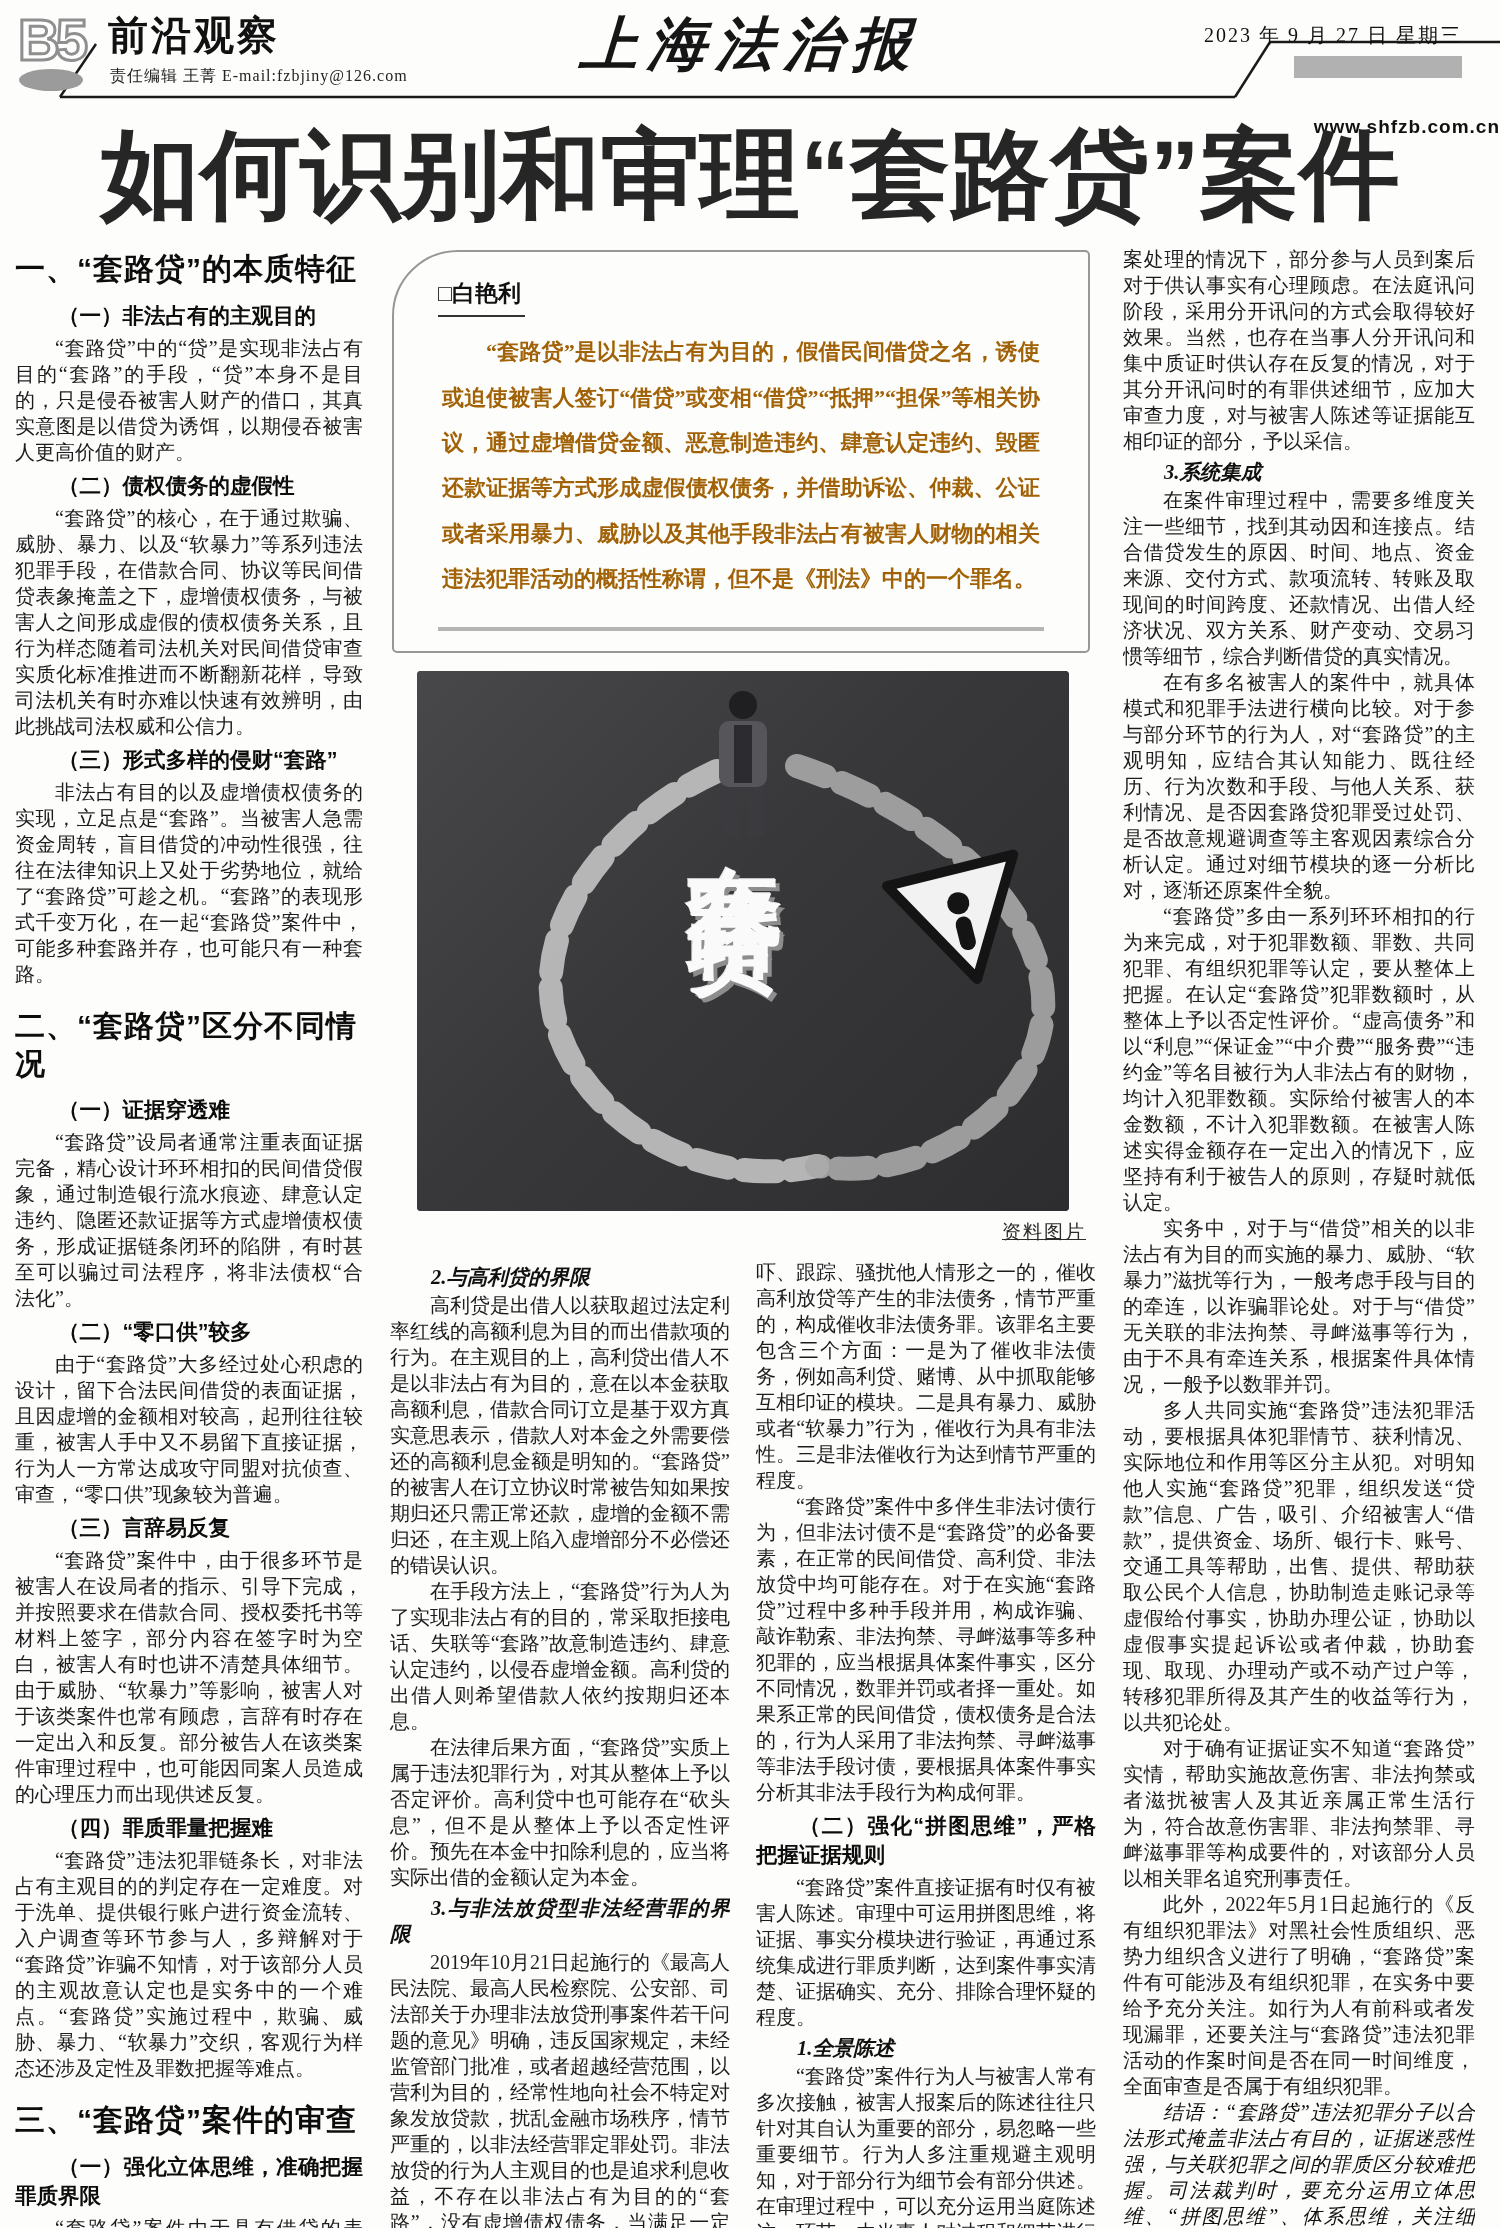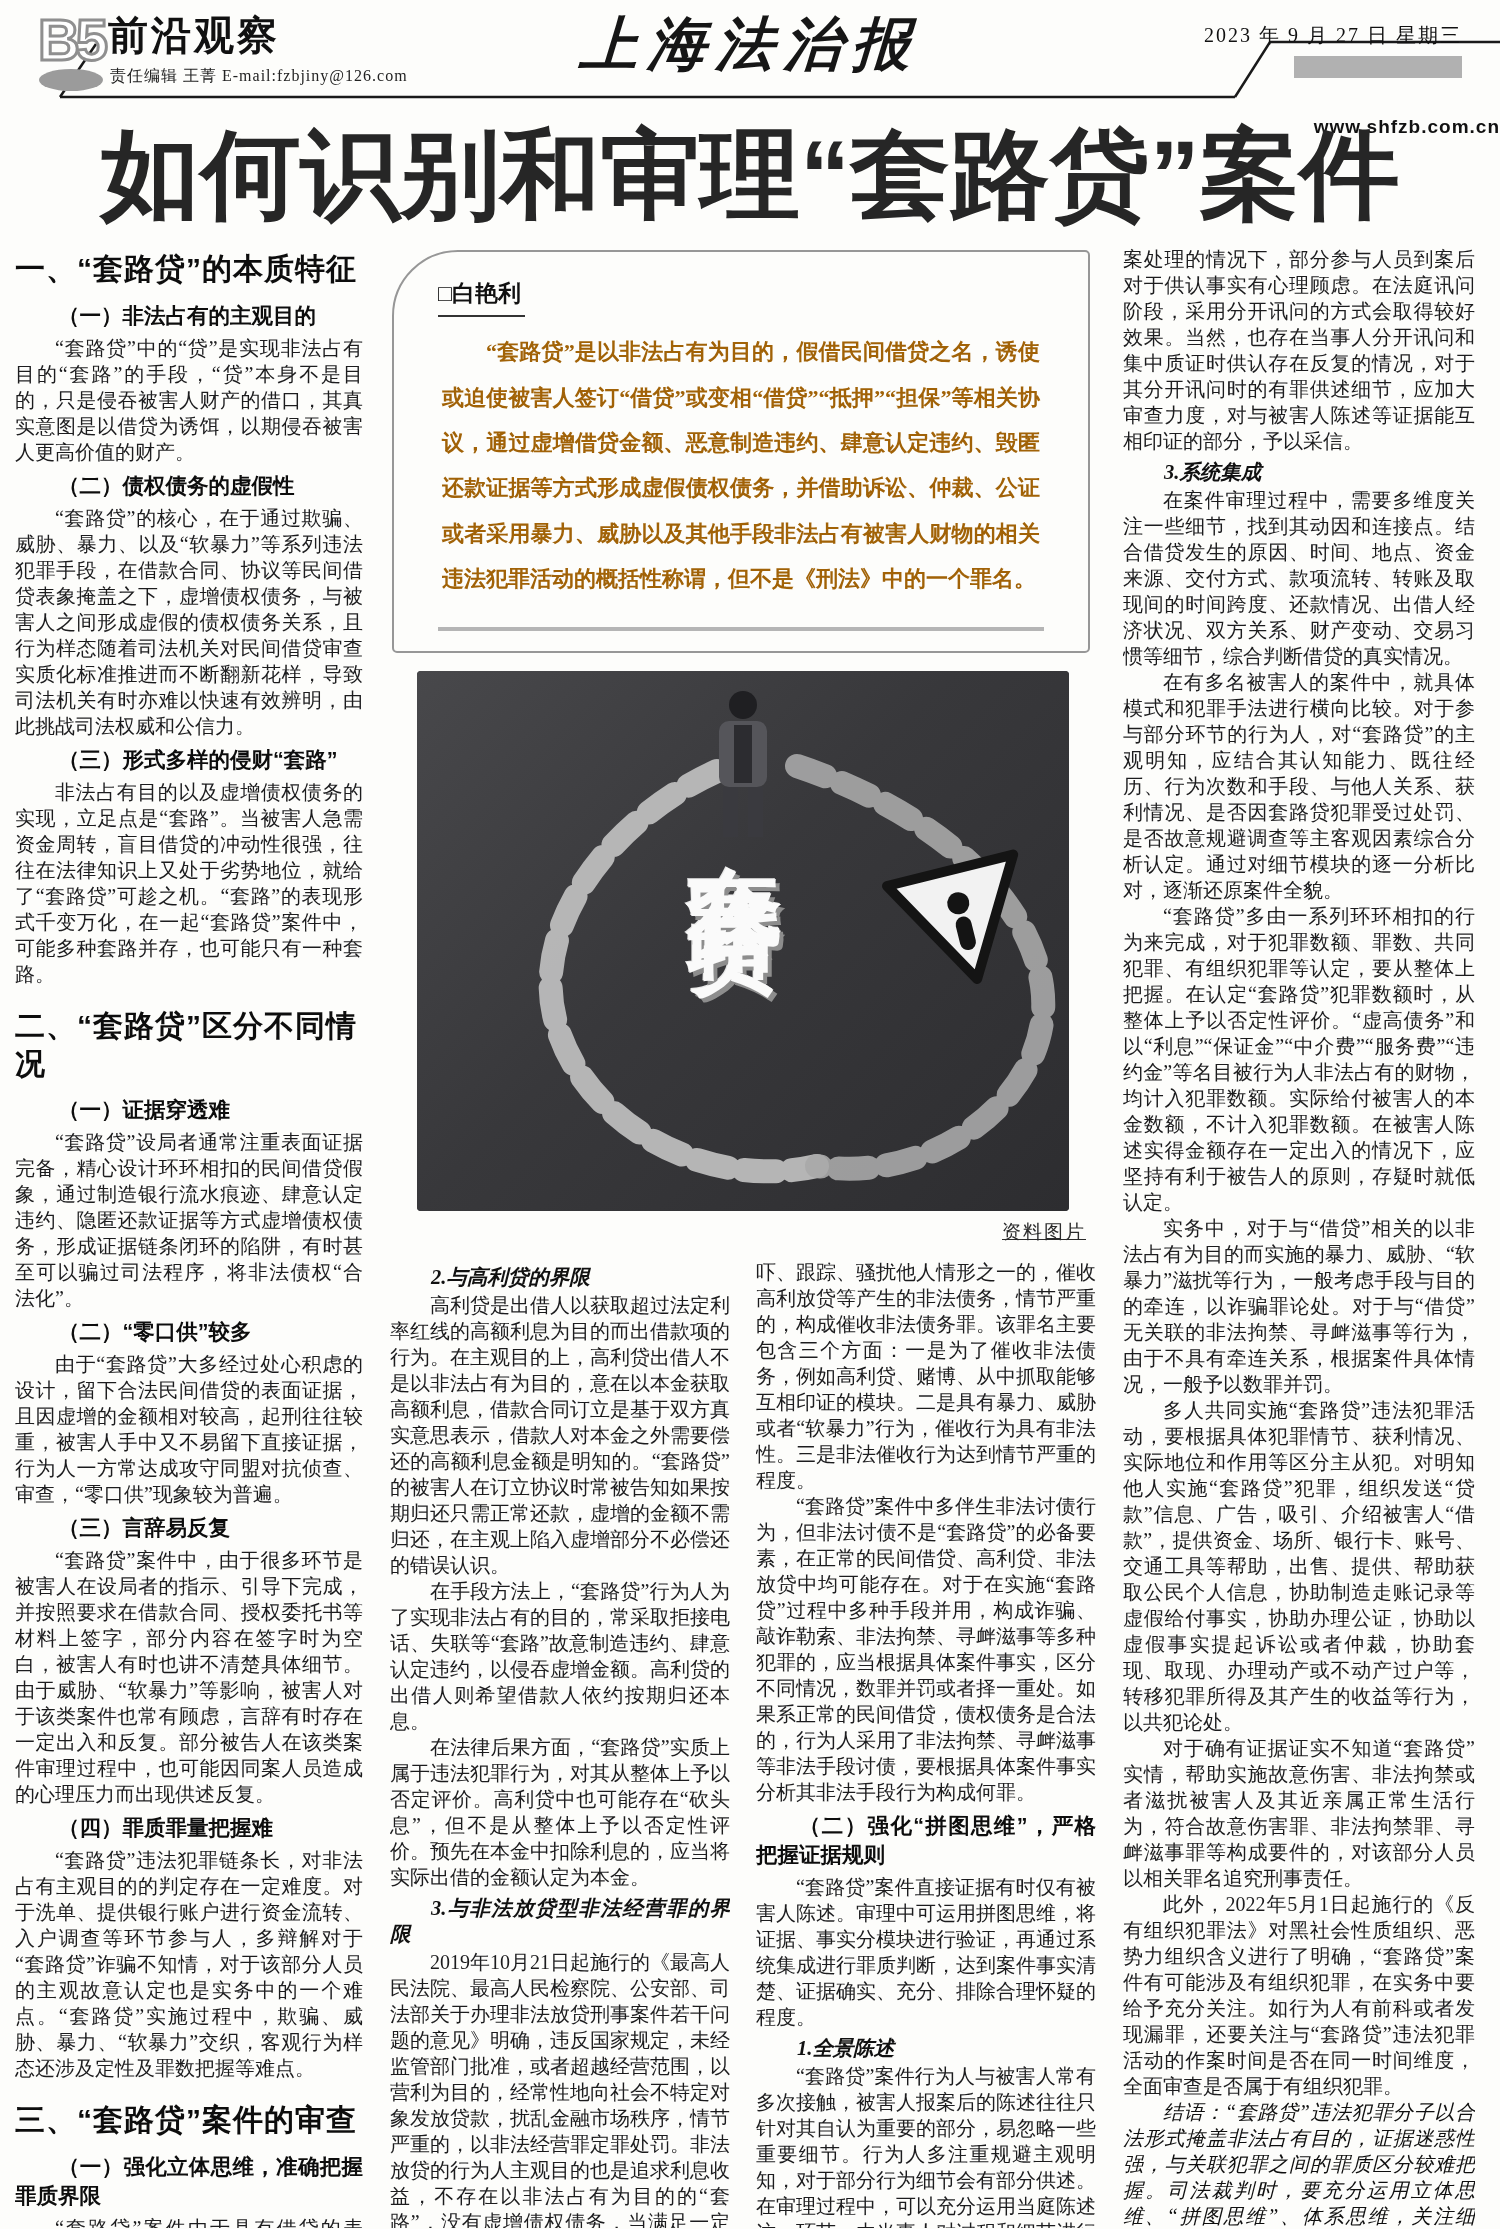--- a/index.html
+++ b/index.html
@@ -2,21 +2,21 @@
 <html lang="zh"><head>
 <meta charset="utf-8">
 <style>
   html,body{margin:0;padding:0;}
   body{
     width:1500px;height:2229px;overflow:hidden;background:#fdfdfb;color:#1a1a1a;
     font-family:"Liberation Serif","DejaVu Serif",serif;position:relative;
   }
   
   .masthead-bar{position:relative;height:112px;}
-  .page-badge{position:absolute;left:32px;top:12px;width:78px;text-align:center;}
+  .page-badge{position:absolute;left:12px;top:12px;width:78px;text-align:center;}
   .page-badge .b{font-family:"Liberation Sans",sans-serif;font-weight:900;font-size:58px;line-height:.95;
     color:#ffffff;-webkit-text-stroke:3px #8f8f8f;text-stroke:3px #8f8f8f;letter-spacing:-4px;}
   .badge-ellipse{width:64px;height:22px;background:#9b9b9b;border-radius:50%;margin:2px auto 0;}
   .section-title{position:absolute;left:108px;top:8px;font-family:"Liberation Sans",sans-serif;
     font-weight:900;font-size:40px;letter-spacing:3px;color:#111;}
   .editor-line{position:absolute;left:110px;top:66px;font-size:16px;color:#222;letter-spacing:1px;}
   .masthead{position:absolute;left:0;right:0;top:6px;text-align:center;
     font-weight:bold;font-style:italic;font-size:58px;letter-spacing:10px;color:#161616;
     transform:skewX(-3deg);}
   .website{position:absolute;left:0;right:0;top:72px;text-align:right;font-family:"Liberation Sans",sans-serif;

